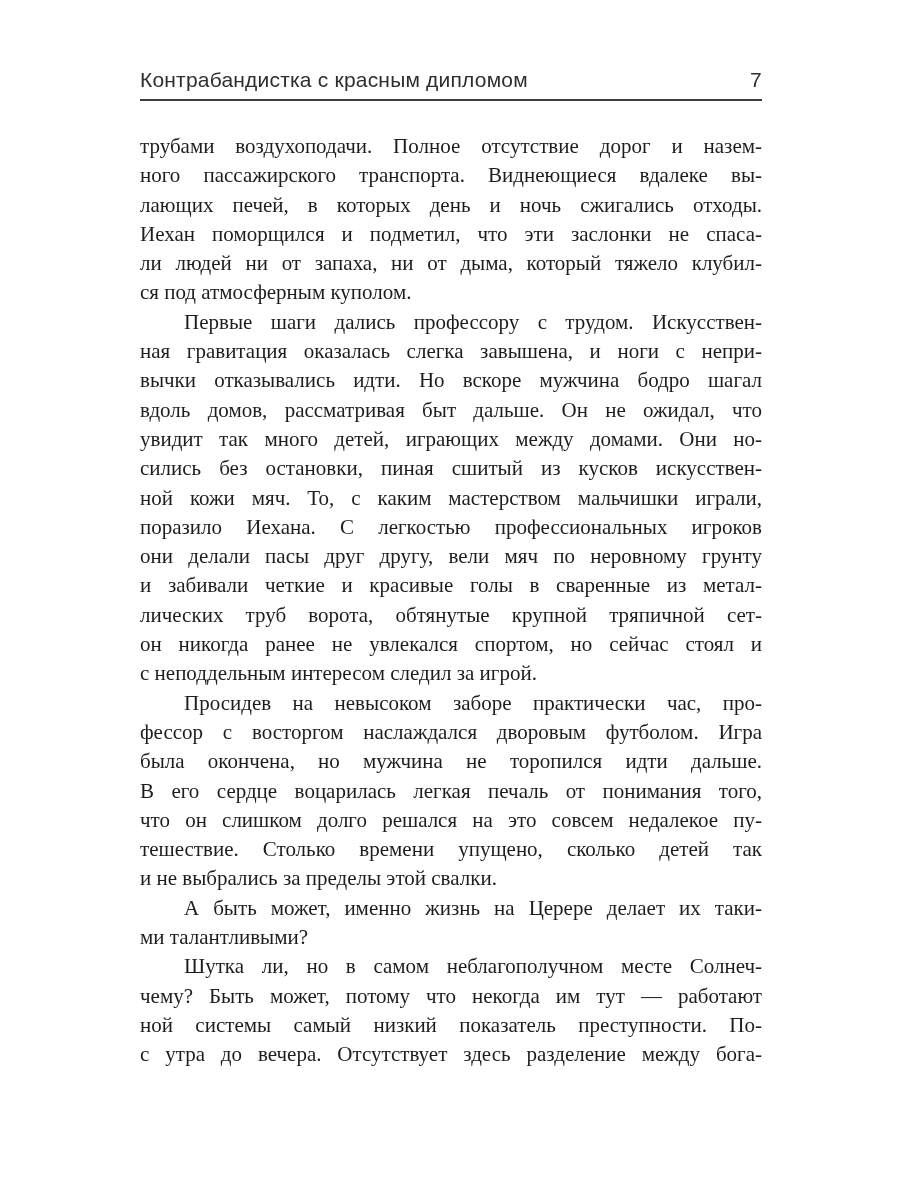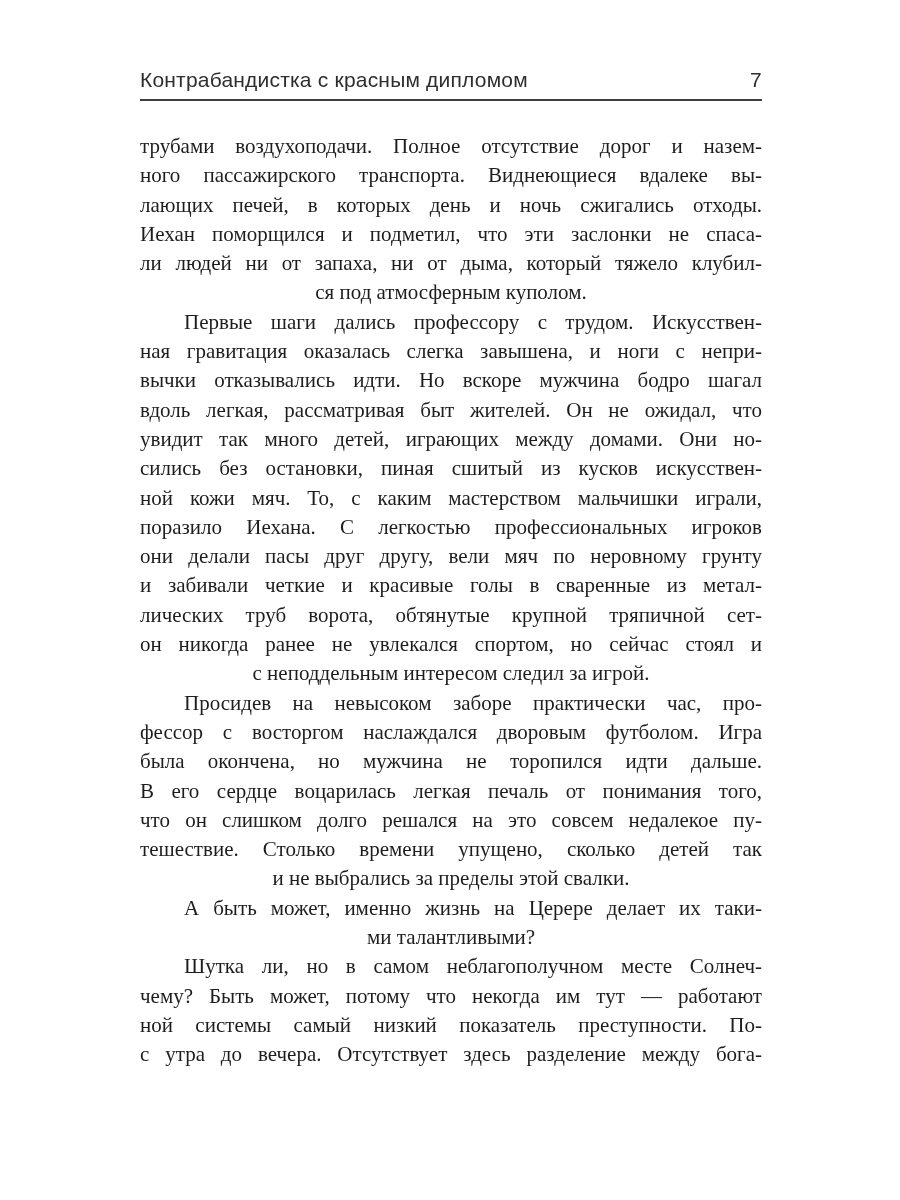--- a/index.html
+++ b/index.html
@@ -36,21 +36,21 @@
     left: 140px;
     top: 132px;
     width: 622px;
     font-family: "Liberation Serif", serif;
     font-size: 21px;
     line-height: 29.3px;
     color: #1d1d1d;
   }
   .paragraph { margin: 0; }
   .line {
-    text-align: center;
+    text-align: left;
     hyphens: none;
   }
   .line.j {
     text-align: justify;
     text-align-last: justify;
   }
   .line.indent {
     text-indent: 44px;
   }
 </style>
@@ -68,21 +68,21 @@
         <div class="line j">ного пассажирского транспорта. Виднеющиеся вдалеке вы-</div>
         <div class="line j">лающих печей, в которых день и ночь сжигались отходы.</div>
         <div class="line j">Иехан поморщился и подметил, что эти заслонки не спаса-</div>
         <div class="line j">ли людей ни от запаха, ни от дыма, который тяжело клубил-</div>
         <div class="line">ся под атмосферным куполом.</div>
       </div>
       <div class="paragraph">
         <div class="line j indent">Первые шаги дались профессору с трудом. Искусствен-</div>
         <div class="line j">ная гравитация оказалась слегка завышена, и ноги с непри-</div>
         <div class="line j">вычки отказывались идти. Но вскоре мужчина бодро шагал</div>
-        <div class="line j">вдоль легкая, рассматривая быт жителей. Он не ожидал, что</div>
+        <div class="line j">вдоль домов, рассматривая быт дальше. Он не ожидал, что</div>
         <div class="line j">увидит так много детей, играющих между домами. Они но-</div>
         <div class="line j">сились без остановки, пиная сшитый из кусков искусствен-</div>
         <div class="line j">ной кожи мяч. То, с каким мастерством мальчишки играли,</div>
         <div class="line j">поразило Иехана. С легкостью профессиональных игроков</div>
         <div class="line j">они делали пасы друг другу, вели мяч по неровному грунту</div>
         <div class="line j">и забивали четкие и красивые голы в сваренные из метал-</div>
         <div class="line j">лических труб ворота, обтянутые крупной тряпичной сет-</div>
         <div class="line j">он никогда ранее не увлекался спортом, но сейчас стоял и</div>
         <div class="line">с неподдельным интересом следил за игрой.</div>
       </div>

